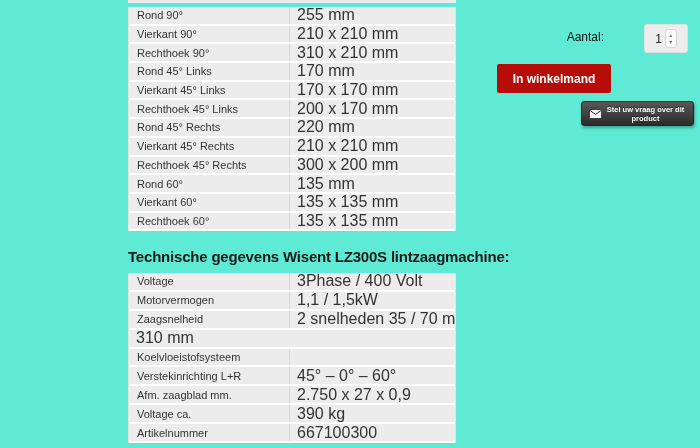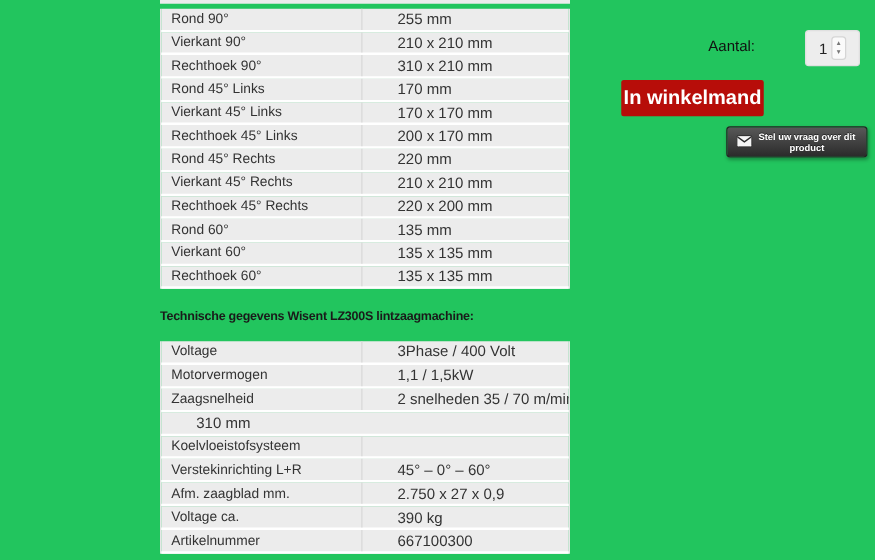--- a/index.html
+++ b/index.html
@@ -1,43 +1,43 @@
 <!DOCTYPE html>
 <html><head>
 <meta charset="utf-8">
 <style>
   * { margin:0; padding:0; box-sizing:border-box; }
   html,body { background:#ffffff; }
   body { font-family:"Liberation Sans", sans-serif; }
   #page {
     position:relative; width:700px; height:448px;
-    background:#22c55e; overflow:hidden;
+    background:#5eead4; overflow:hidden;
   }
 
   
   .spec-table { position:absolute; left:128px; width:328px; border-left:1px solid #e6e6e6; border-right:1px solid #e6e6e6; }
   .row-sliver { position:absolute; left:128px; top:0; width:328px; height:3px; background:#ececec; }
   .trow { display:flex; background:#ececec; border-bottom:2px solid #ffffff; align-items:center; }
   #table1 .trow { height:18.7px; }
   #table2 .trow { height:18.9px; }
   .tlabel {
     width:161px; padding-left:8px; font-size:11px; color:#333333;
     border-right:1px solid #d8d8d8; align-self:stretch; display:flex; align-items:center;
     white-space:nowrap; overflow:hidden;
   }
   .tvalue {
-    flex:1; padding-left:7px; font-size:12px; color:#333333;
-    white-space:nowrap; overflow:hidden;margin-left:21px;
+    flex:1; padding-left:7px; font-size:16px; color:#333333;
+    white-space:nowrap; overflow:hidden;
   }
   #table1 { top:7px; }
   #table2 { top:273px; }
 
   .specs-heading {
     position:absolute; left:128px; top:248px;
-    font-size:10px; font-weight:bold; color:#1a1a1a; letter-spacing:-0.2px;
+    font-size:15px; font-weight:bold; color:#1a1a1a; letter-spacing:-0.2px;
     white-space:nowrap;
   }
 
   
   .qty-label {
     position:absolute; left:500px; top:30px; width:104px;
     text-align:right; font-size:12px; font-weight:normal; color:#111111;
   }
   .qty-box {
     position:absolute; left:644px; top:24px; width:44px; height:29px;
@@ -48,21 +48,21 @@
   .qty-stepper {
     width:12px; height:19px; background:#fafafa; border:1px solid #d5d5d5;
     border-radius:3px; display:flex; flex-direction:column; align-items:center;
     justify-content:center; cursor:default;
   }
   .qty-stepper span { font-size:6px; line-height:7px; color:#777777; }
 
   .cart-button {
     position:absolute; left:497px; top:64px; width:114px; height:29px;
     border:none; border-radius:2px; color:#ffffff;
-    font-family:"Liberation Sans", sans-serif; font-size:16px; font-weight:bold;
+    font-family:"Liberation Sans", sans-serif; font-size:12px; font-weight:bold;
     display:flex; align-items:center; justify-content:center; cursor:pointer;
   }
 
   .ask-button {
     position:absolute; left:581px; top:101px; width:113px; height:25px;
     background:linear-gradient(#585858, #2b2b2b); border:1px solid #232323;
     border-radius:3px; box-shadow:1px 2px 3px rgba(0,0,0,0.3);
     display:flex; align-items:center; padding:0 4px; cursor:pointer;
   }
   .ask-button .mail { flex:0 0 auto; margin-left:3px; }
@@ -107,21 +107,21 @@
     <div class="trow">
       <div class="tlabel">Rond 45° Rechts</div>
       <div class="tvalue">220 mm</div>
     </div>
     <div class="trow">
       <div class="tlabel">Vierkant 45° Rechts</div>
       <div class="tvalue">210 x 210 mm</div>
     </div>
     <div class="trow">
       <div class="tlabel">Rechthoek 45° Rechts</div>
-      <div class="tvalue">220 x 200 mm</div>
+      <div class="tvalue">300 x 200 mm</div>
     </div>
     <div class="trow">
       <div class="tlabel">Rond 60°</div>
       <div class="tvalue">135 mm</div>
     </div>
     <div class="trow">
       <div class="tlabel">Vierkant 60°</div>
       <div class="tvalue">135 x 135 mm</div>
     </div>
     <div class="trow">

